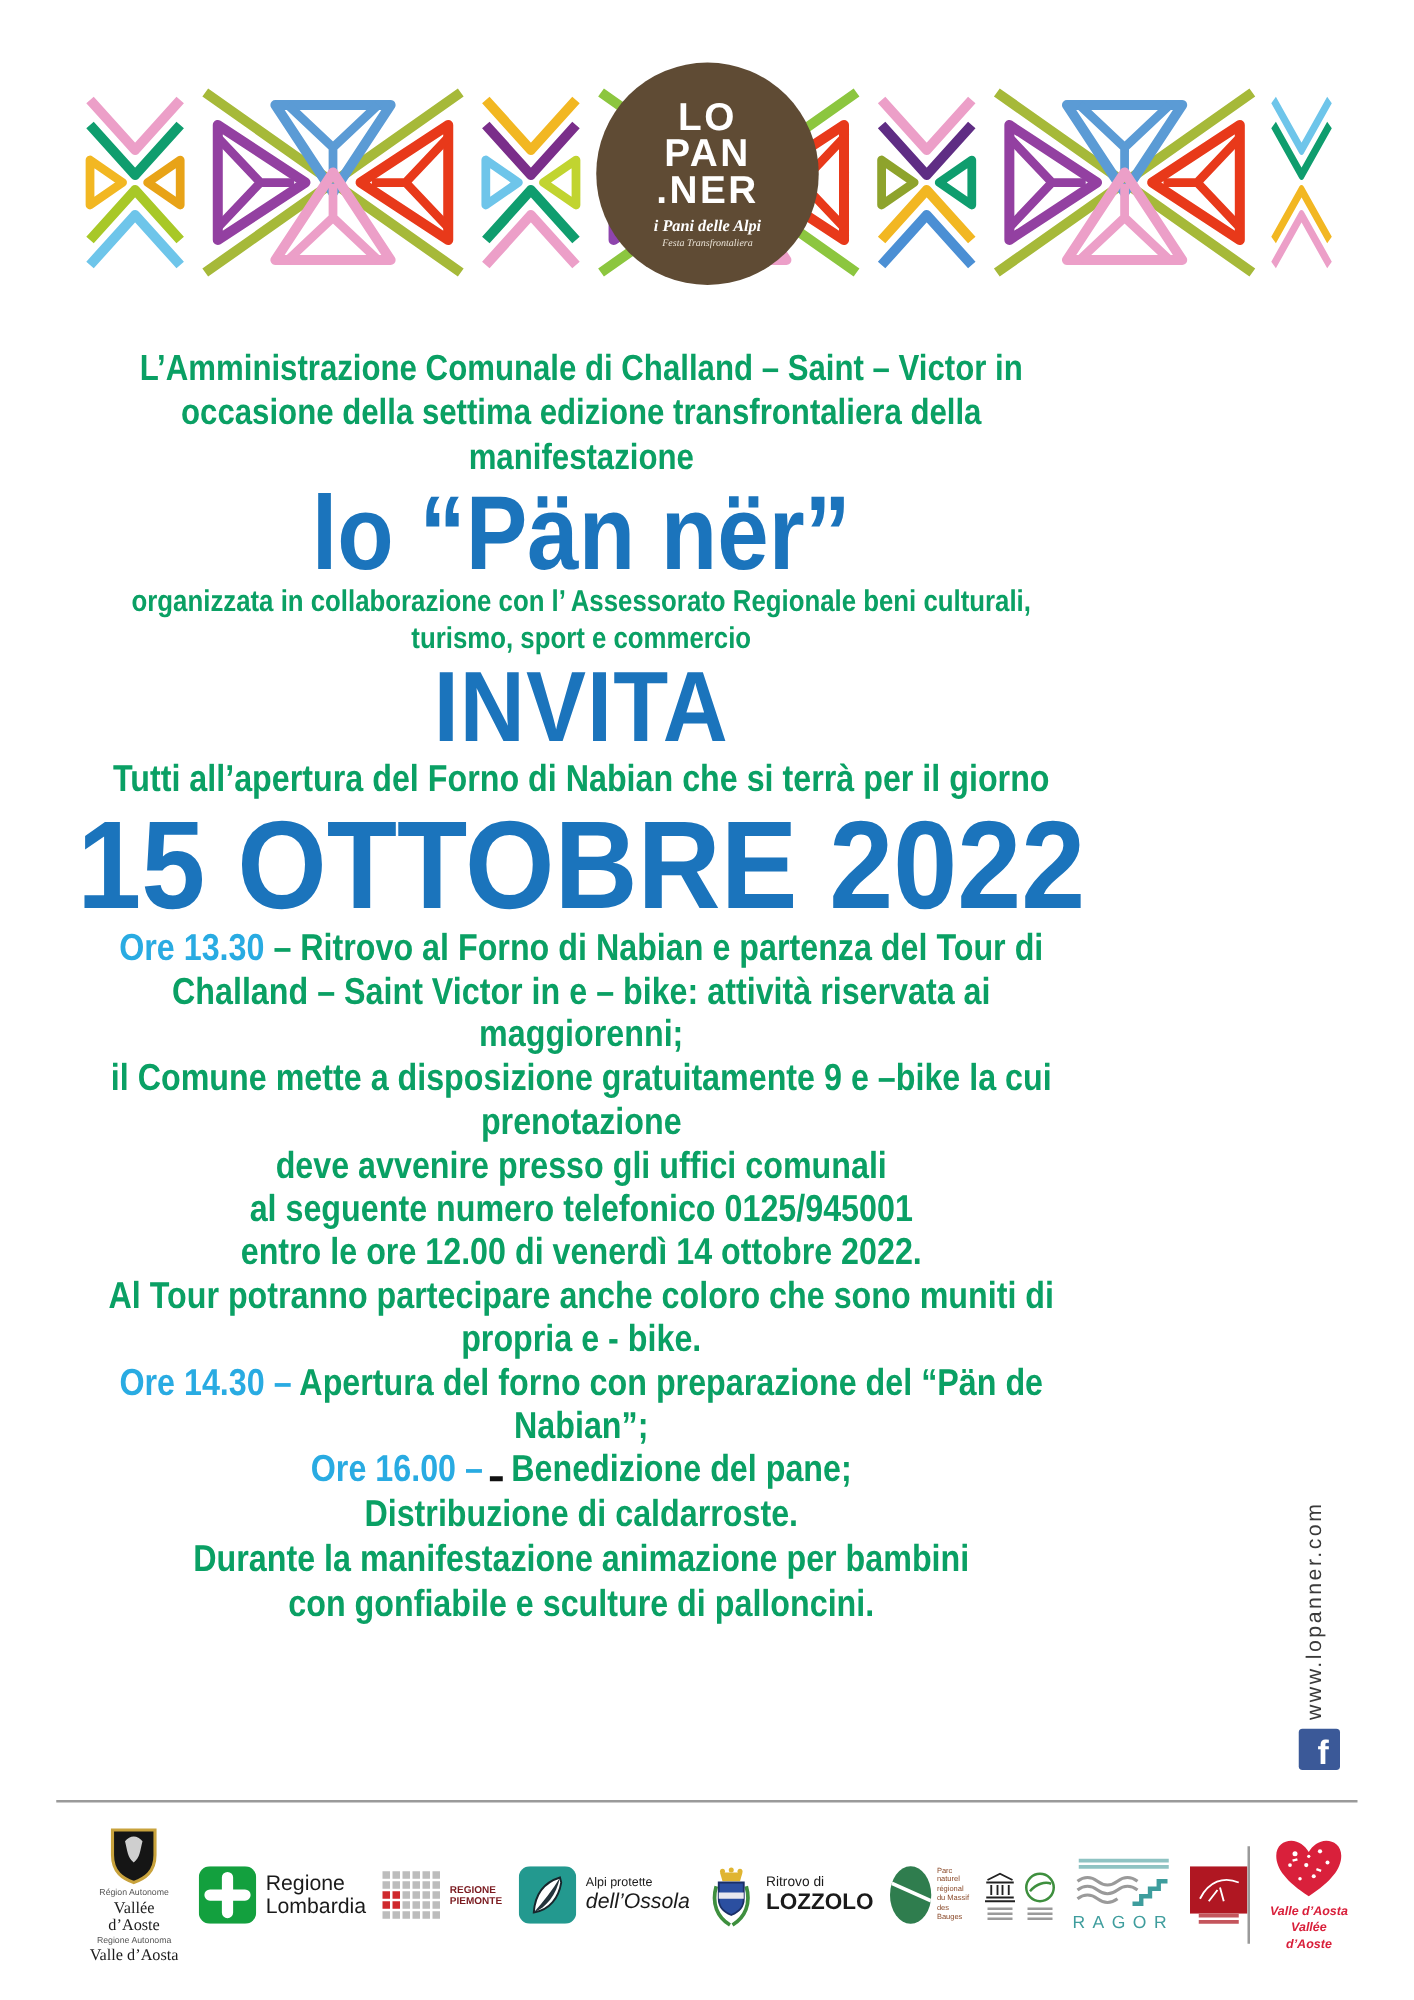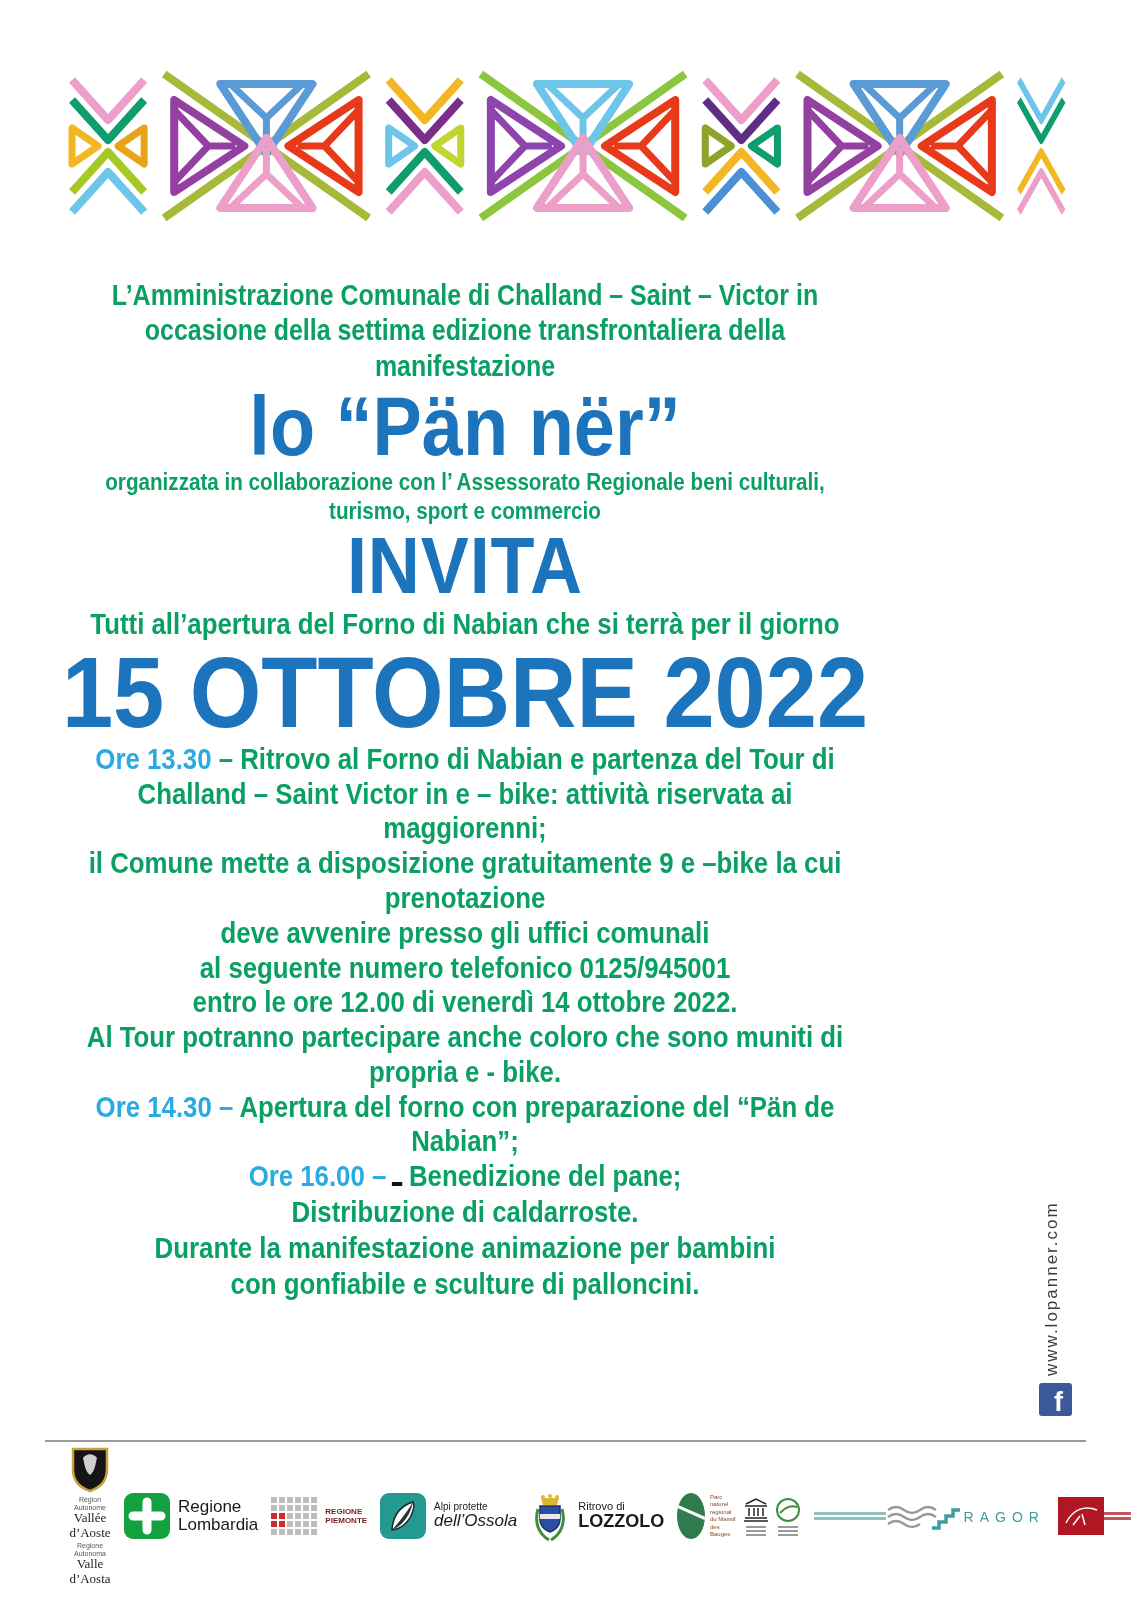--- a/index.html
+++ b/index.html
@@ -38,21 +38,21 @@
            transform:rotate(180deg);font-size:17px;letter-spacing:2px;color:#3a3a3a;}
   .fb{position:absolute;left:1039px;top:1383px;width:33px;height:33px;background:#3b5998;border-radius:3px;
       color:#fff;font-weight:700;font-size:27px;display:flex;justify-content:center;align-items:flex-end;
       line-height:.95;overflow:hidden;}
   .fb span{transform:translateX(3px);}
   
   .rule{position:absolute;left:45px;right:45px;top:1440px;border-top:2px solid #9a9a9a;}
   .logos{position:absolute;left:56px;right:50px;top:1456px;height:120px;display:flex;
          align-items:center;justify-content:space-between;}
   .lg{display:flex;align-items:center;margin-left:13px;}
-  .col{flex-direction:row;}
+  .col{flex-direction:column;}
   .row{flex-direction:row;gap:8px;}
   
   .vda{flex-direction:column;text-align:center;line-height:1.1;}
   .vda-t1{font-size:7px;color:#555;margin-top:2px;}
   .vda-t2{font-family:"Liberation Serif",serif;font-size:13px;color:#1d1d1d;}
   
   .lomb-t{font-size:17px;color:#1a1a1a;line-height:1.08;text-align:left;}
   
   .piegrid{display:grid;grid-template-columns:repeat(6,6px);grid-auto-rows:6px;gap:2px;}
   .piegrid i{background:#bdbdbd;display:block;}
@@ -156,20 +156,27 @@
 
       <g transform="translate(948,0) scale(0.62,1)">
         <use href="#ch" transform="translate(44,14)" color="#6ec5ea"></use>
         <use href="#ch" transform="translate(44,34)" color="#0f9d6e"></use>
         <use href="#ch" transform="translate(44,126) rotate(180)" color="#f2b722"></use>
         <use href="#ch" transform="translate(44,146) rotate(180)" color="#ec9fc8"></use>
       </g>
     </svg>
   </div>
 
+  <div class="logo-circle">
+    <div class="logo-word">LO</div>
+    <div class="logo-word">PAN</div>
+    <div class="logo-word">.NER</div>
+    <div class="logo-tag">i Pani delle Alpi</div>
+    <div class="logo-tag2">Festa Transfrontaliera</div>
+  </div>
 
   <main class="content">
     <p class="green t29">
       <span class="blk">L’Amministrazione Comunale di Challand – Saint – Victor in</span>
       <span class="blk">occasione della settima edizione transfrontaliera della manifestazione</span>
     </p>
     <h1 class="blue title">lo “Pän nër”</h1>
     <p class="green t24">organizzata in collaborazione con l’ Assessorato Regionale beni culturali, turismo, sport e commercio</p>
     <h2 class="blue invita">INVITA</h2>
     <p class="green t30 subtitle">Tutti all’apertura del Forno di Nabian che si terrà per il giorno</p>

